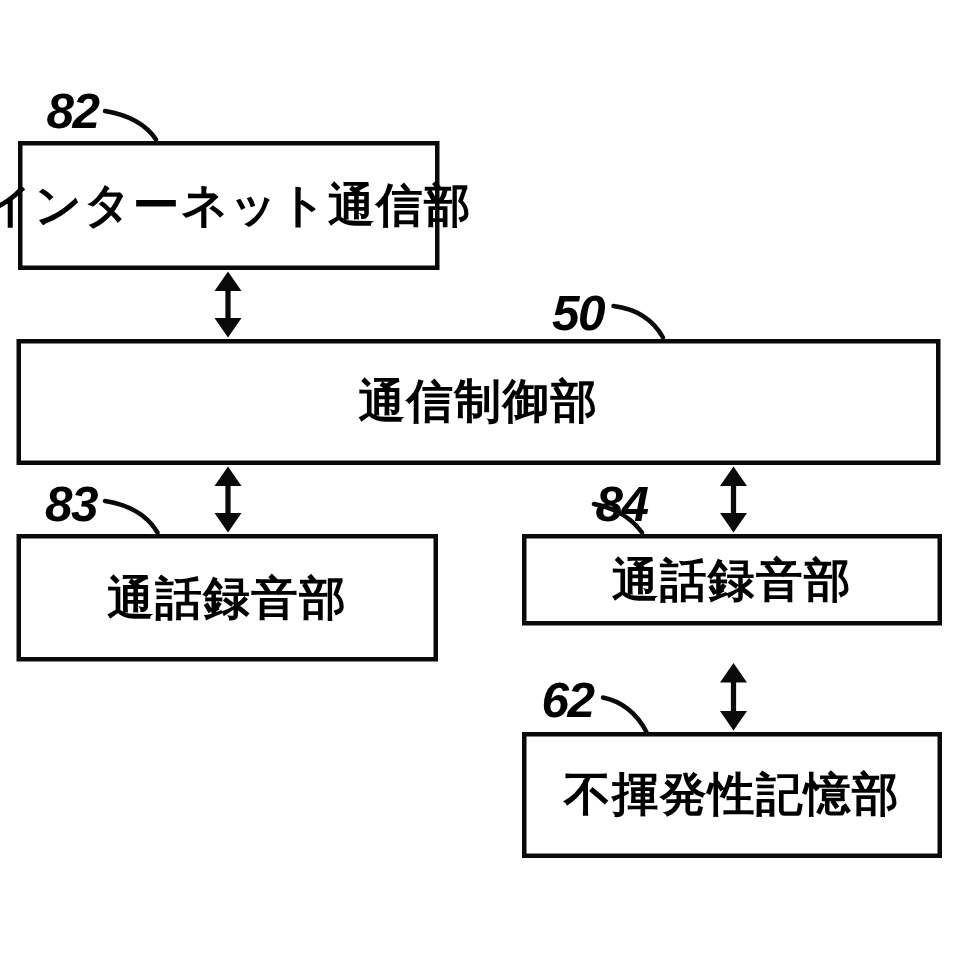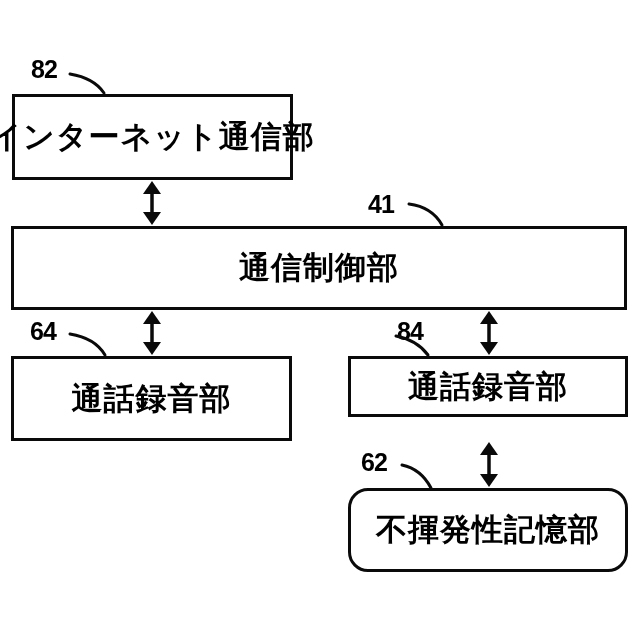--- a/index.html
+++ b/index.html
@@ -26,32 +26,33 @@
     justify-content: center;
   }
   .block-label {
     font-size: 31px;
     font-weight: 600;
     letter-spacing: 1px;
     white-space: nowrap;
   }
   .ref-num {
     position: absolute;
-    font-size: 25px;
+    font-size: 33px;
     font-weight: 600;
     letter-spacing: -1px;
     line-height: 1;
     white-space: nowrap;
+    font-style: italic;
   }
   
   .box-82 { left: 12px;  top: 94px;  width: 281px; height: 86px; }
   .box-81 { left: 11px;  top: 226px; width: 616px; height: 84px; text-align: center; }
   .box-83 { left: 11px;  top: 356px; width: 281px; height: 85px; }
   .box-84 { left: 348px; top: 356px; width: 280px; height: 61px; }
-  .box-62 { left: 348px; top: 488px; width: 280px; height: 84px; border-radius: 20px; }
+  .box-62 { left: 348px; top: 488px; width: 280px; height: 84px; }
 
   .ref-82 { left: 31px;  top: 57px;  }
   .ref-81 { left: 368px; top: 192px; }
   .ref-83 { left: 30px;  top: 319px; }
   .ref-84 { left: 353px; top: 319px; margin-left: 44px; }
   .ref-62 { left: 361px; top: 450px; }
 
   svg.overlay {
     position: absolute;
     left: 0;
@@ -81,22 +82,22 @@
 
   <div class="block box-84">
     <span class="block-label">通話録音部</span>
   </div>
 
   <div class="block box-62">
     <span class="block-label">不揮発性記憶部</span>
   </div>
 
   <div class="ref-num ref-82">82</div>
-  <div class="ref-num ref-81">41</div>
-  <div class="ref-num ref-83">64</div>
+  <div class="ref-num ref-81">50</div>
+  <div class="ref-num ref-83">83</div>
   <div class="ref-num ref-84">84</div>
   <div class="ref-num ref-62">62</div>
 
   <svg class="overlay" width="640" height="640" viewBox="0 0 640 640">
 
     <g>
       <line class="shaft" x1="152" y1="191" x2="152" y2="215"></line>
       <polygon class="head" points="152,181 143,194 161,194"></polygon>
       <polygon class="head" points="152,225 143,212 161,212"></polygon>
     </g>

